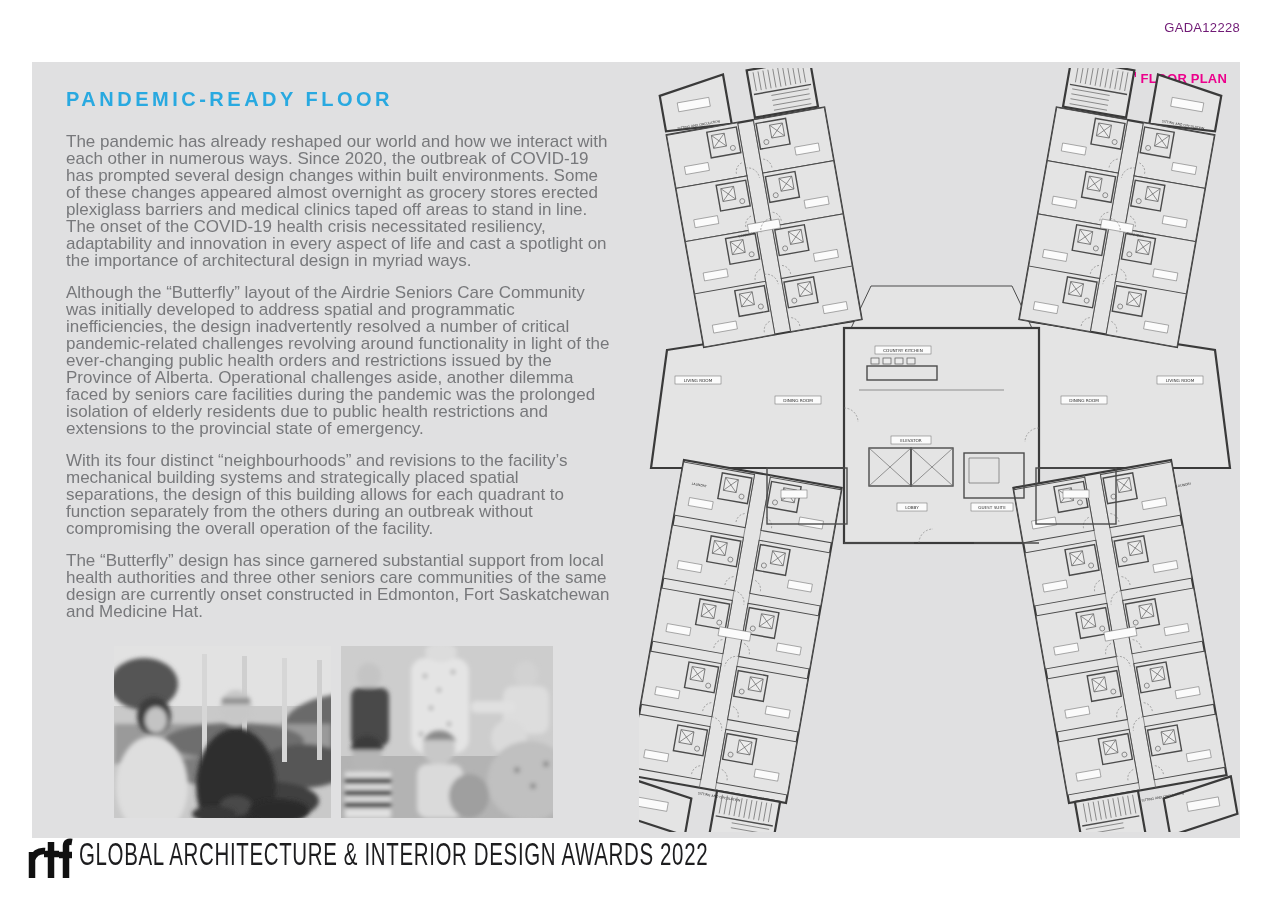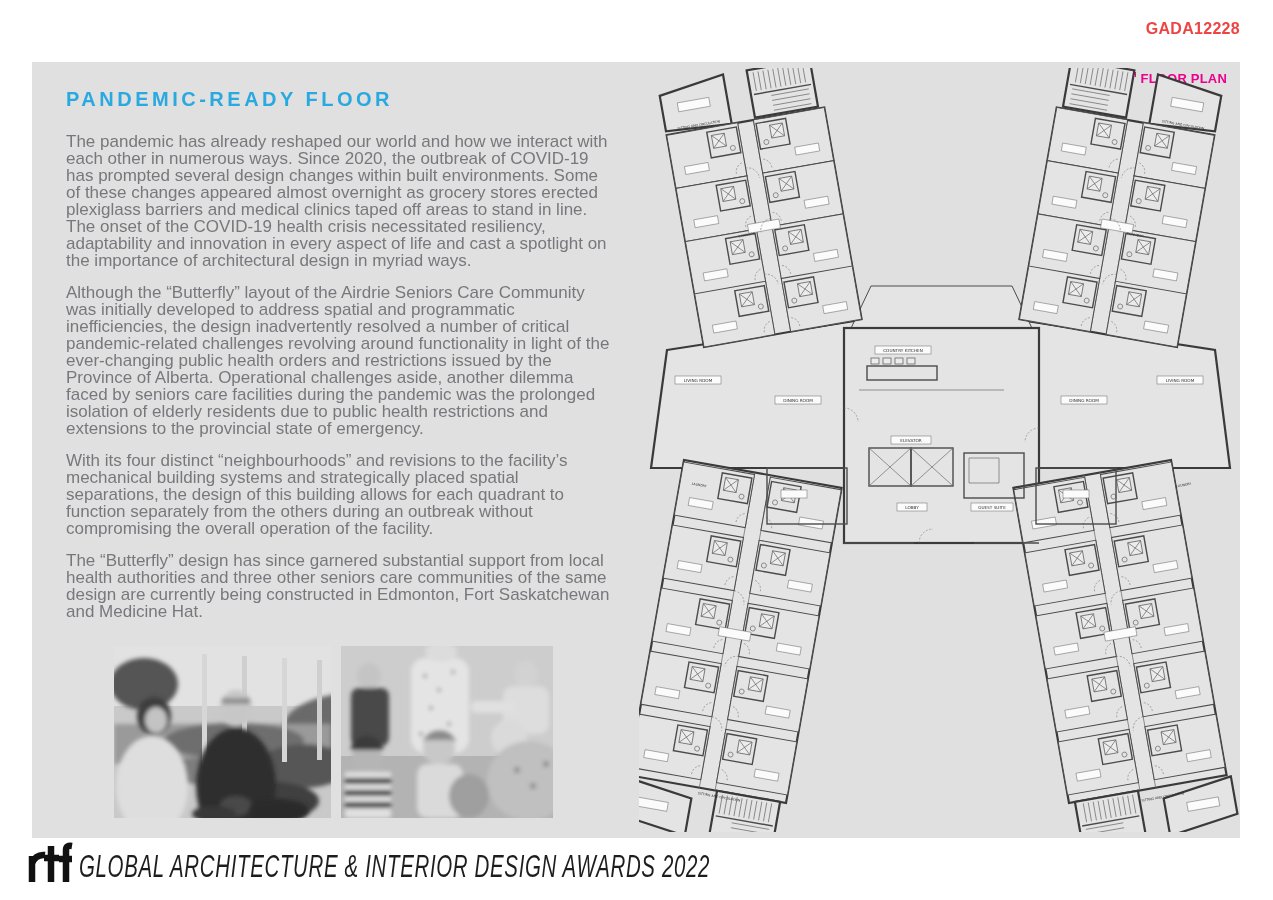--- a/index.html
+++ b/index.html
@@ -1,21 +1,21 @@
 <!DOCTYPE html>
 <html><head>
 <meta charset="utf-8">
 <style>
   html,body{margin:0;padding:0;}
   body{
     width:1273px;height:900px;position:relative;background:#ffffff;
     font-family:"Liberation Sans", sans-serif;overflow:hidden;
   }
   .doc-code{
-    position:absolute;top:20px;right:33px;font-size:16px;color:#ef4444;letter-spacing:.3px;font-weight:bold;
+    position:absolute;top:20px;right:33px;font-size:13px;color:#701a75;letter-spacing:.3px;
   }
   .panel{
     position:absolute;left:32px;top:62px;width:1208px;height:776px;background:#e0e0e1;
   }
   .article{position:absolute;left:34px;top:26px;width:548px;}
   .article h1{
     margin:0 0 22px 0;font-size:20px;font-weight:bold;letter-spacing:3.5px;color:#29a9e0;
   }
   .article p{
     margin:0 0 15px 0;font-size:17px;line-height:17px;color:#77787b;
@@ -32,42 +32,42 @@
   
   .room{fill:#e4e4e4;stroke:#4b4b4b;stroke-width:1;}
   .wall2{stroke:#3a3a3a;stroke-width:2.2;}
   .wall1{fill:none;stroke:#4b4b4b;stroke-width:1.4;}
   .thin{stroke:#6b6b6b;stroke-width:.7;fill:none;}
   .xbox{fill:#ececec;stroke:#555;stroke-width:.7;}
   .lbox{fill:#fbfbfb;stroke:#666;stroke-width:.5;}
   .arc{fill:none;stroke:#7a7a7a;stroke-width:.6;stroke-dasharray:2 1.6;}
   .ptext{font-size:4.2px;fill:#2e2e2e;font-family:"DejaVu Sans",sans-serif;text-anchor:middle;}
   .ptext2{font-size:3.2px;fill:#2e2e2e;font-family:"DejaVu Sans",sans-serif;text-anchor:middle;}
-  .footer{position:absolute;left:25px;top:837px;height:48px;display:flex;align-items:flex-end;font-style:italic;}
+  .footer{position:absolute;left:25px;top:837px;height:48px;display:flex;align-items:flex-start;}
   .footer .logo{width:48px;height:44px;margin-right:6px;}
   .footer-text{
     font-size:31px;color:#1d1d1f;font-weight:400;letter-spacing:1px;white-space:nowrap;
     transform:scaleX(.66);transform-origin:left center;
   }
 </style>
 </head>
 <body>
 
 <div class="doc-code">GADA12228</div>
 
 <div class="panel">
 
   <div class="plan-caption"><span>4</span><sup>TH</sup><span> FLOOR PLAN</span></div>
 
   <div class="article">
     <h1>PANDEMIC-READY FLOOR</h1>
     <p>The pandemic has already reshaped our world and how we interact with each other in numerous ways. Since 2020, the outbreak of COVID-19 has prompted several design changes within built environments. Some of these changes appeared almost overnight as grocery stores erected plexiglass barriers and medical clinics taped off areas to stand in line. The onset of the COVID-19 health crisis necessitated resiliency, adaptability and innovation in every aspect of life and cast a spotlight on the importance of architectural design in myriad ways.</p>
     <p>Although the “Butterfly” layout of the Airdrie Seniors Care Community was initially developed to address spatial and programmatic inefficiencies, the design inadvertently resolved a number of critical pandemic-related challenges revolving around functionality in light of the ever-changing public health orders and restrictions issued by the Province of Alberta. Operational challenges aside, another dilemma faced by seniors care facilities during the pandemic was the prolonged isolation of elderly residents due to public health restrictions and extensions to the provincial state of emergency.</p>
     <p>With its four distinct “neighbourhoods” and revisions to the facility’s mechanical building systems and strategically placed spatial separations, the design of this building allows for each quadrant to function separately from the others during an outbreak without compromising the overall operation of the facility.</p>
-    <p>The “Butterfly” design has since garnered substantial support from local health authorities and three other seniors care communities of the same design are currently being constructed in Edmonton, Fort Saskatchewan and Medicine Hat.</p>
+    <p>The “Butterfly” design has since garnered substantial support from local health authorities and three other seniors care communities of the same design are currently onset constructed in Edmonton, Fort Saskatchewan and Medicine Hat.</p>
   </div>
 
   <div class="photos">
     <div class="photo">
       <svg width="217" height="172" viewBox="0 0 217 172">
         <defs>
             <filter id="b1">
               <feGaussianBlur stdDeviation="2.2"></feGaussianBlur>
             </filter>
           </defs>

